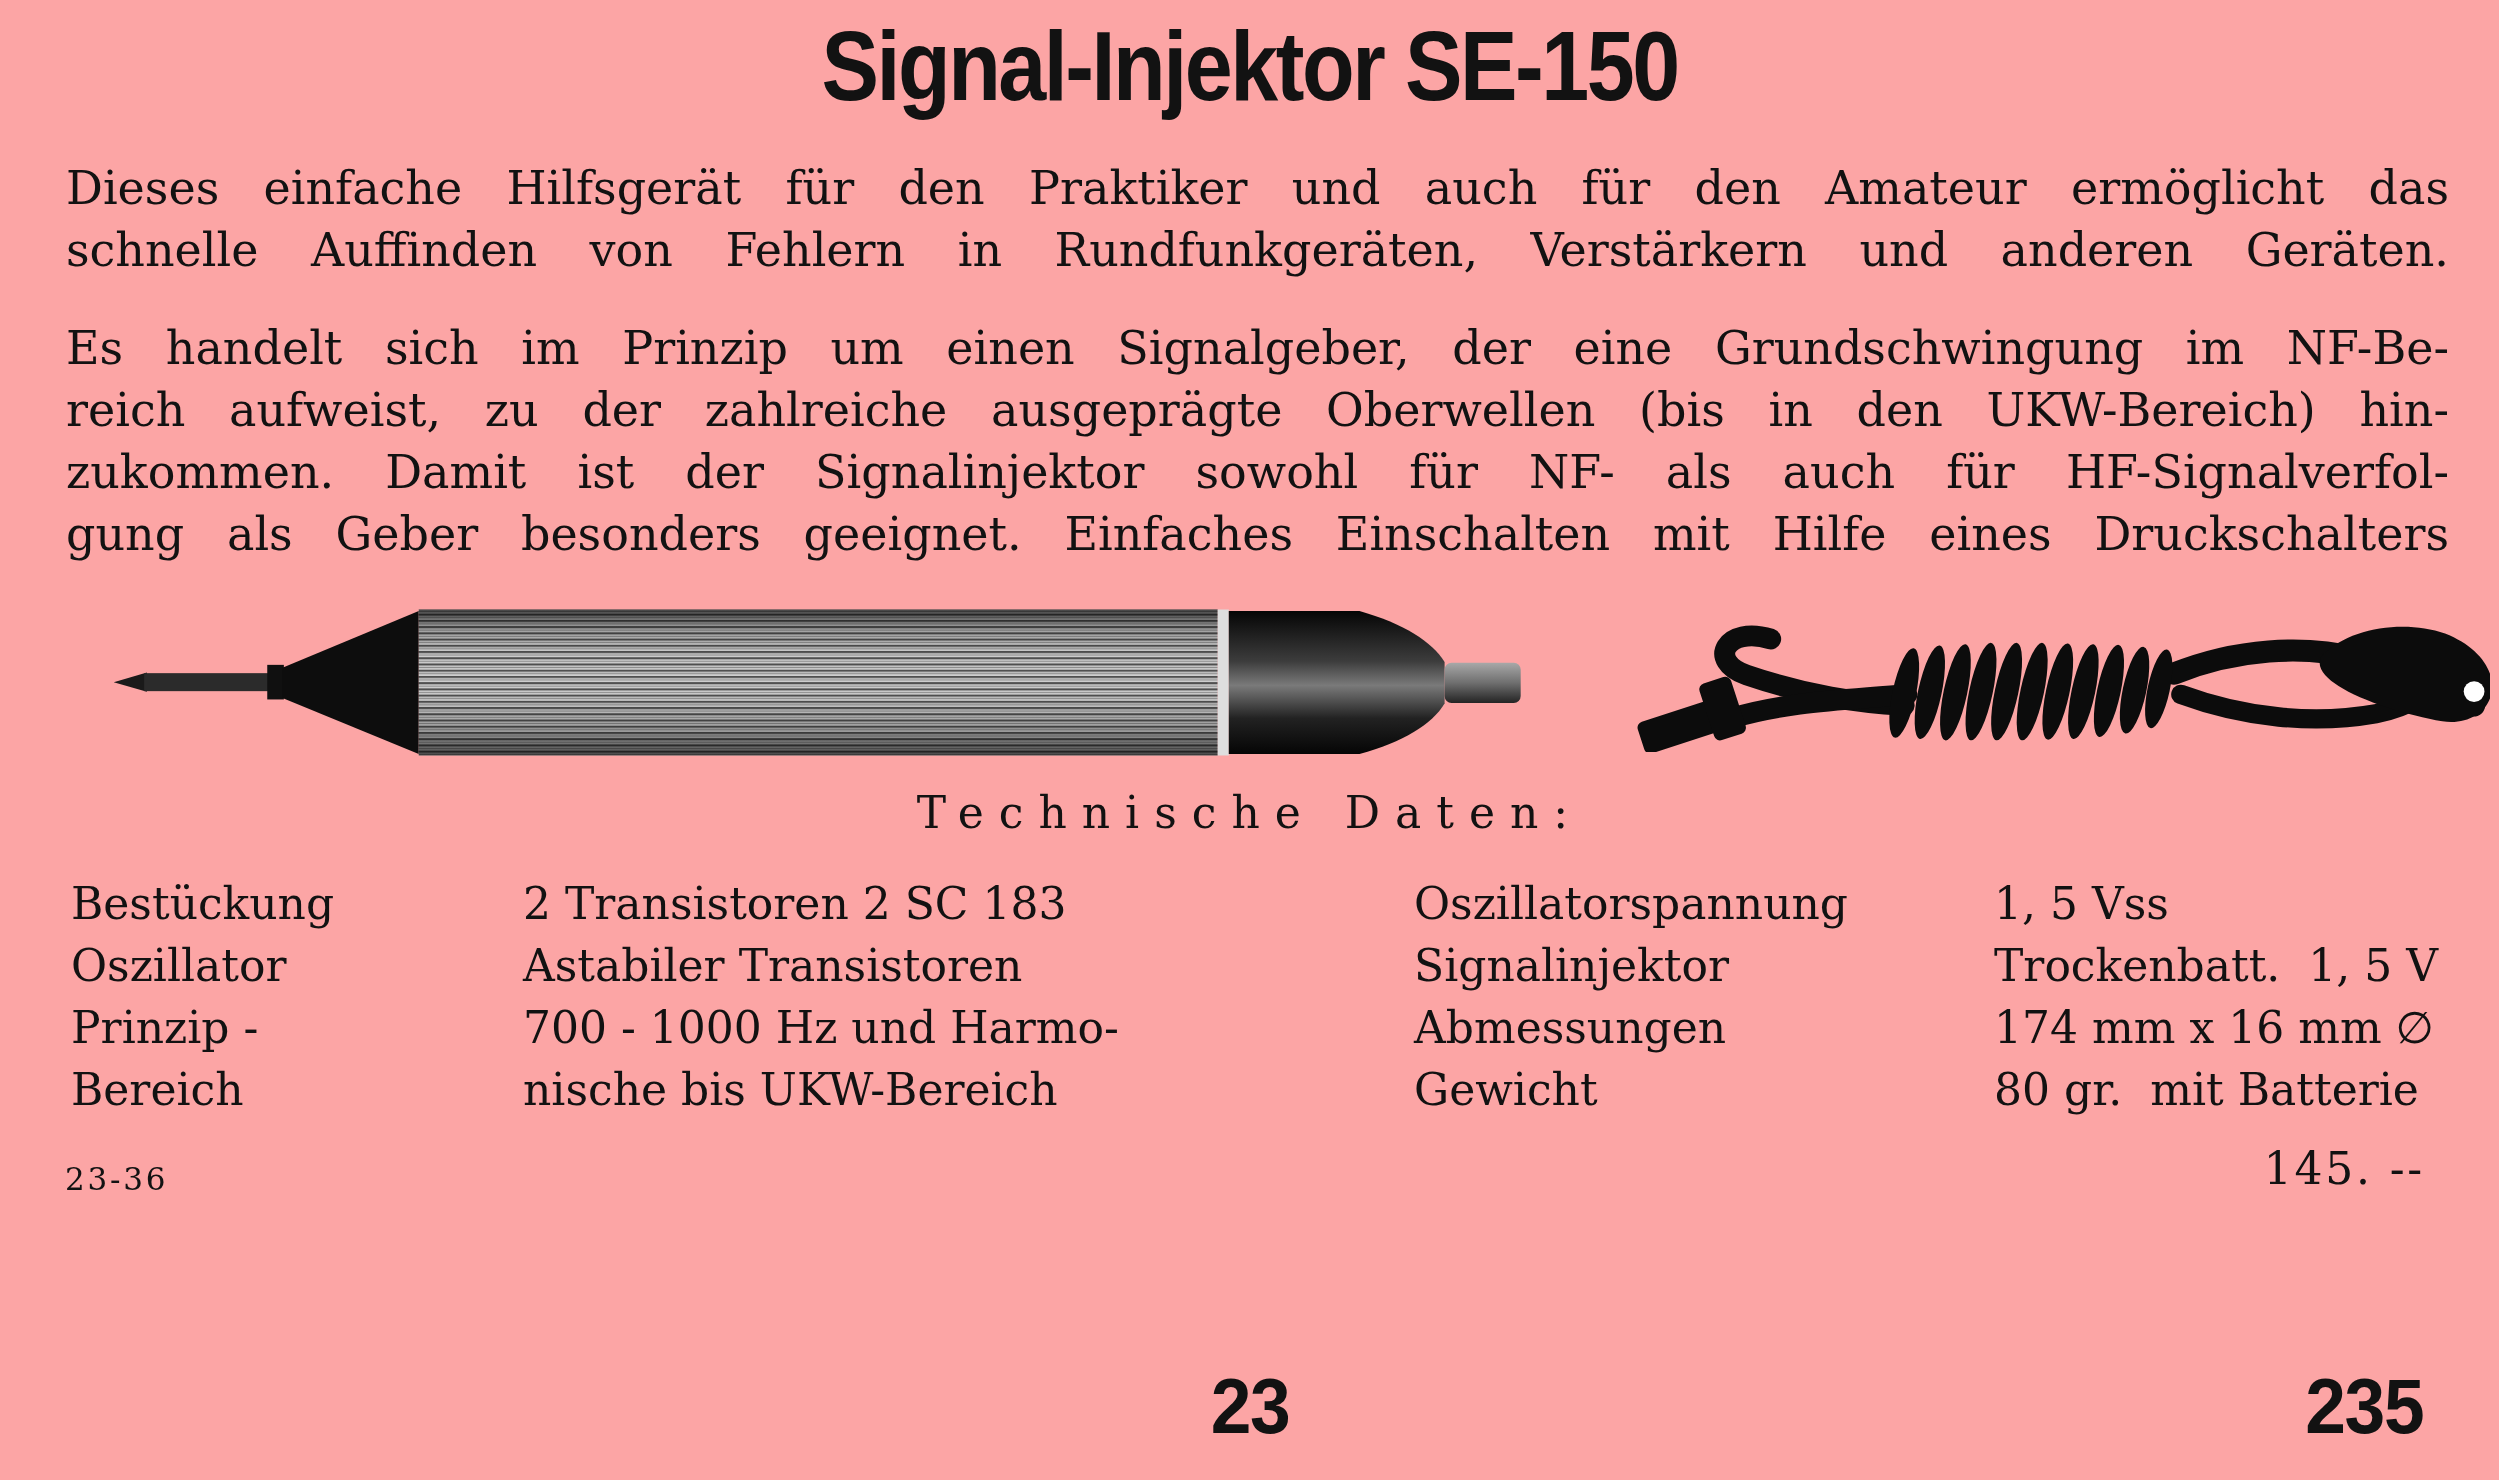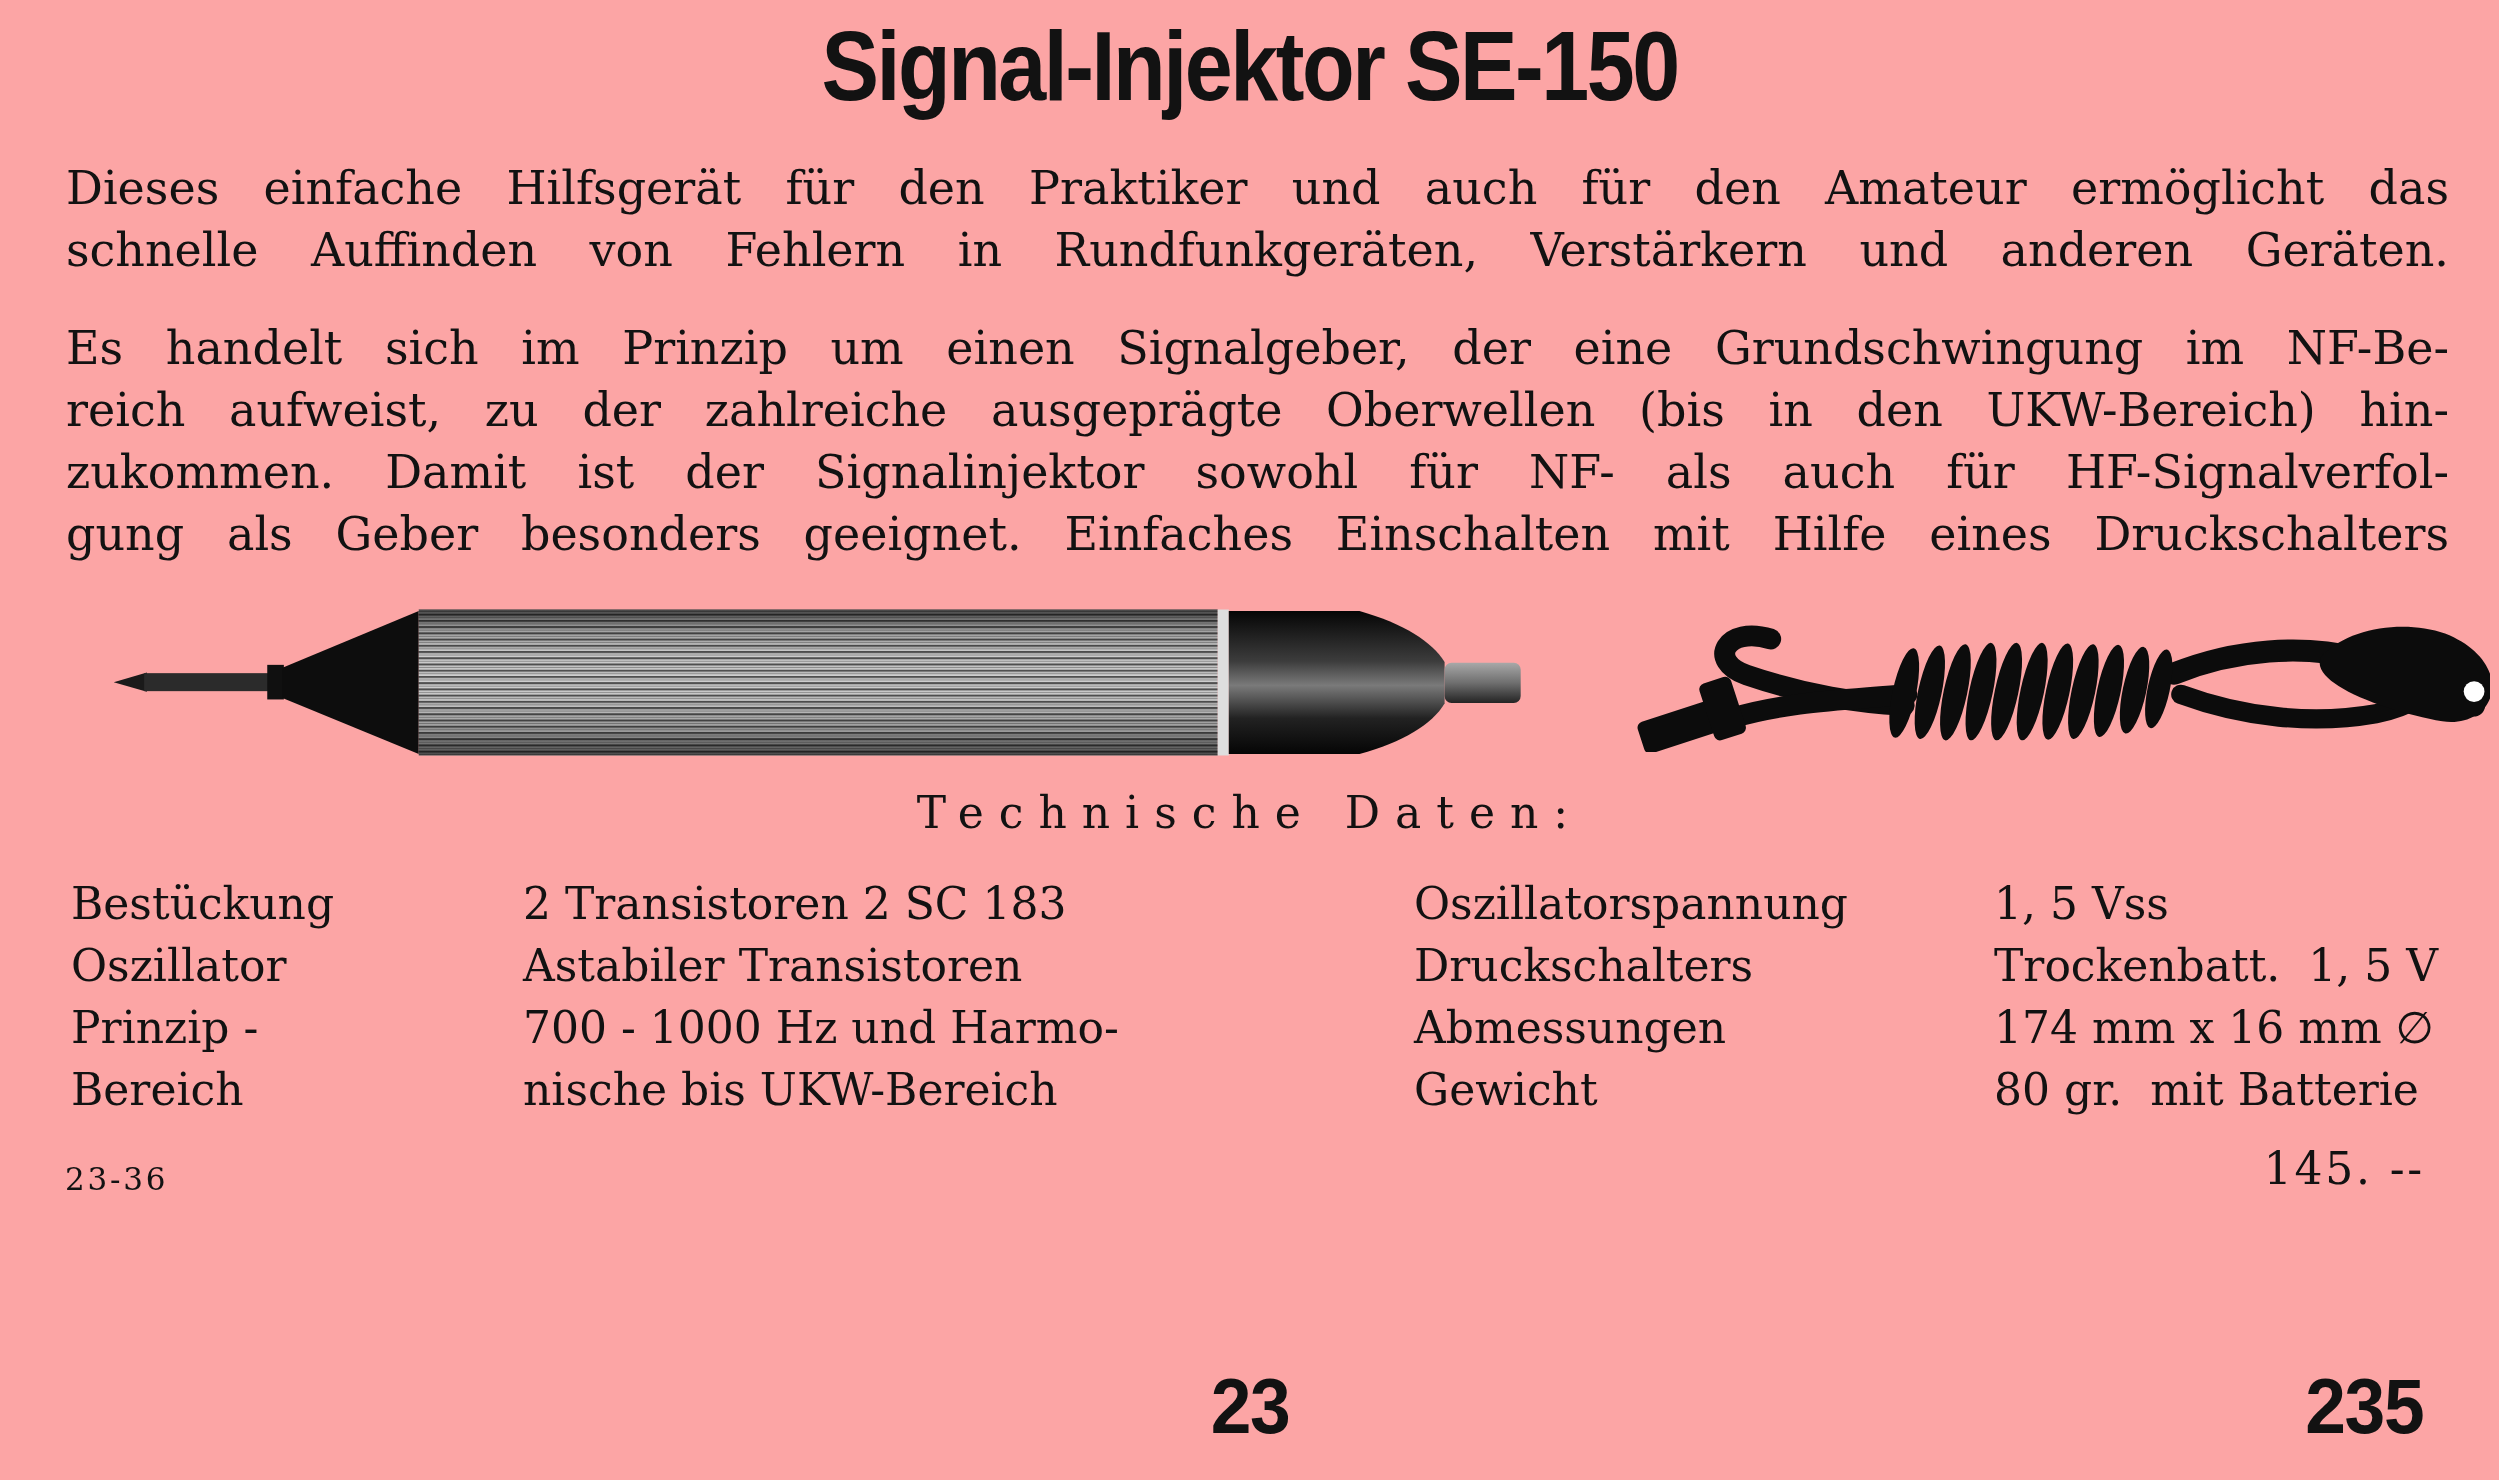--- a/index.html
+++ b/index.html
@@ -188,21 +188,21 @@
     <span class="spec-value">Astabiler Transistoren</span>
     <span class="spec-label">Prinzip -</span>
     <span class="spec-value">700 - 1000 Hz und Harmo-</span>
     <span class="spec-label">Bereich</span>
     <span class="spec-value">nische bis UKW-Bereich</span>
   </div>
 
   <div id="specs-right" class="spec-table">
     <span class="spec-label">Oszillatorspannung</span>
     <span class="spec-value">1, 5 Vss</span>
-    <span class="spec-label">Druckschalters</span>
+    <span class="spec-label">Signalinjektor</span>
     <span class="spec-value">Trockenbatt.  1, 5 V</span>
     <span class="spec-label">Abmessungen</span>
     <span class="spec-value">174 mm x 16 mm ∅</span>
     <span class="spec-label">Gewicht</span>
     <span class="spec-value">80 gr.  mit Batterie</span>
   </div>
 
   <div class="order-code">23-36</div>
   <div class="price">145. --</div>
 

